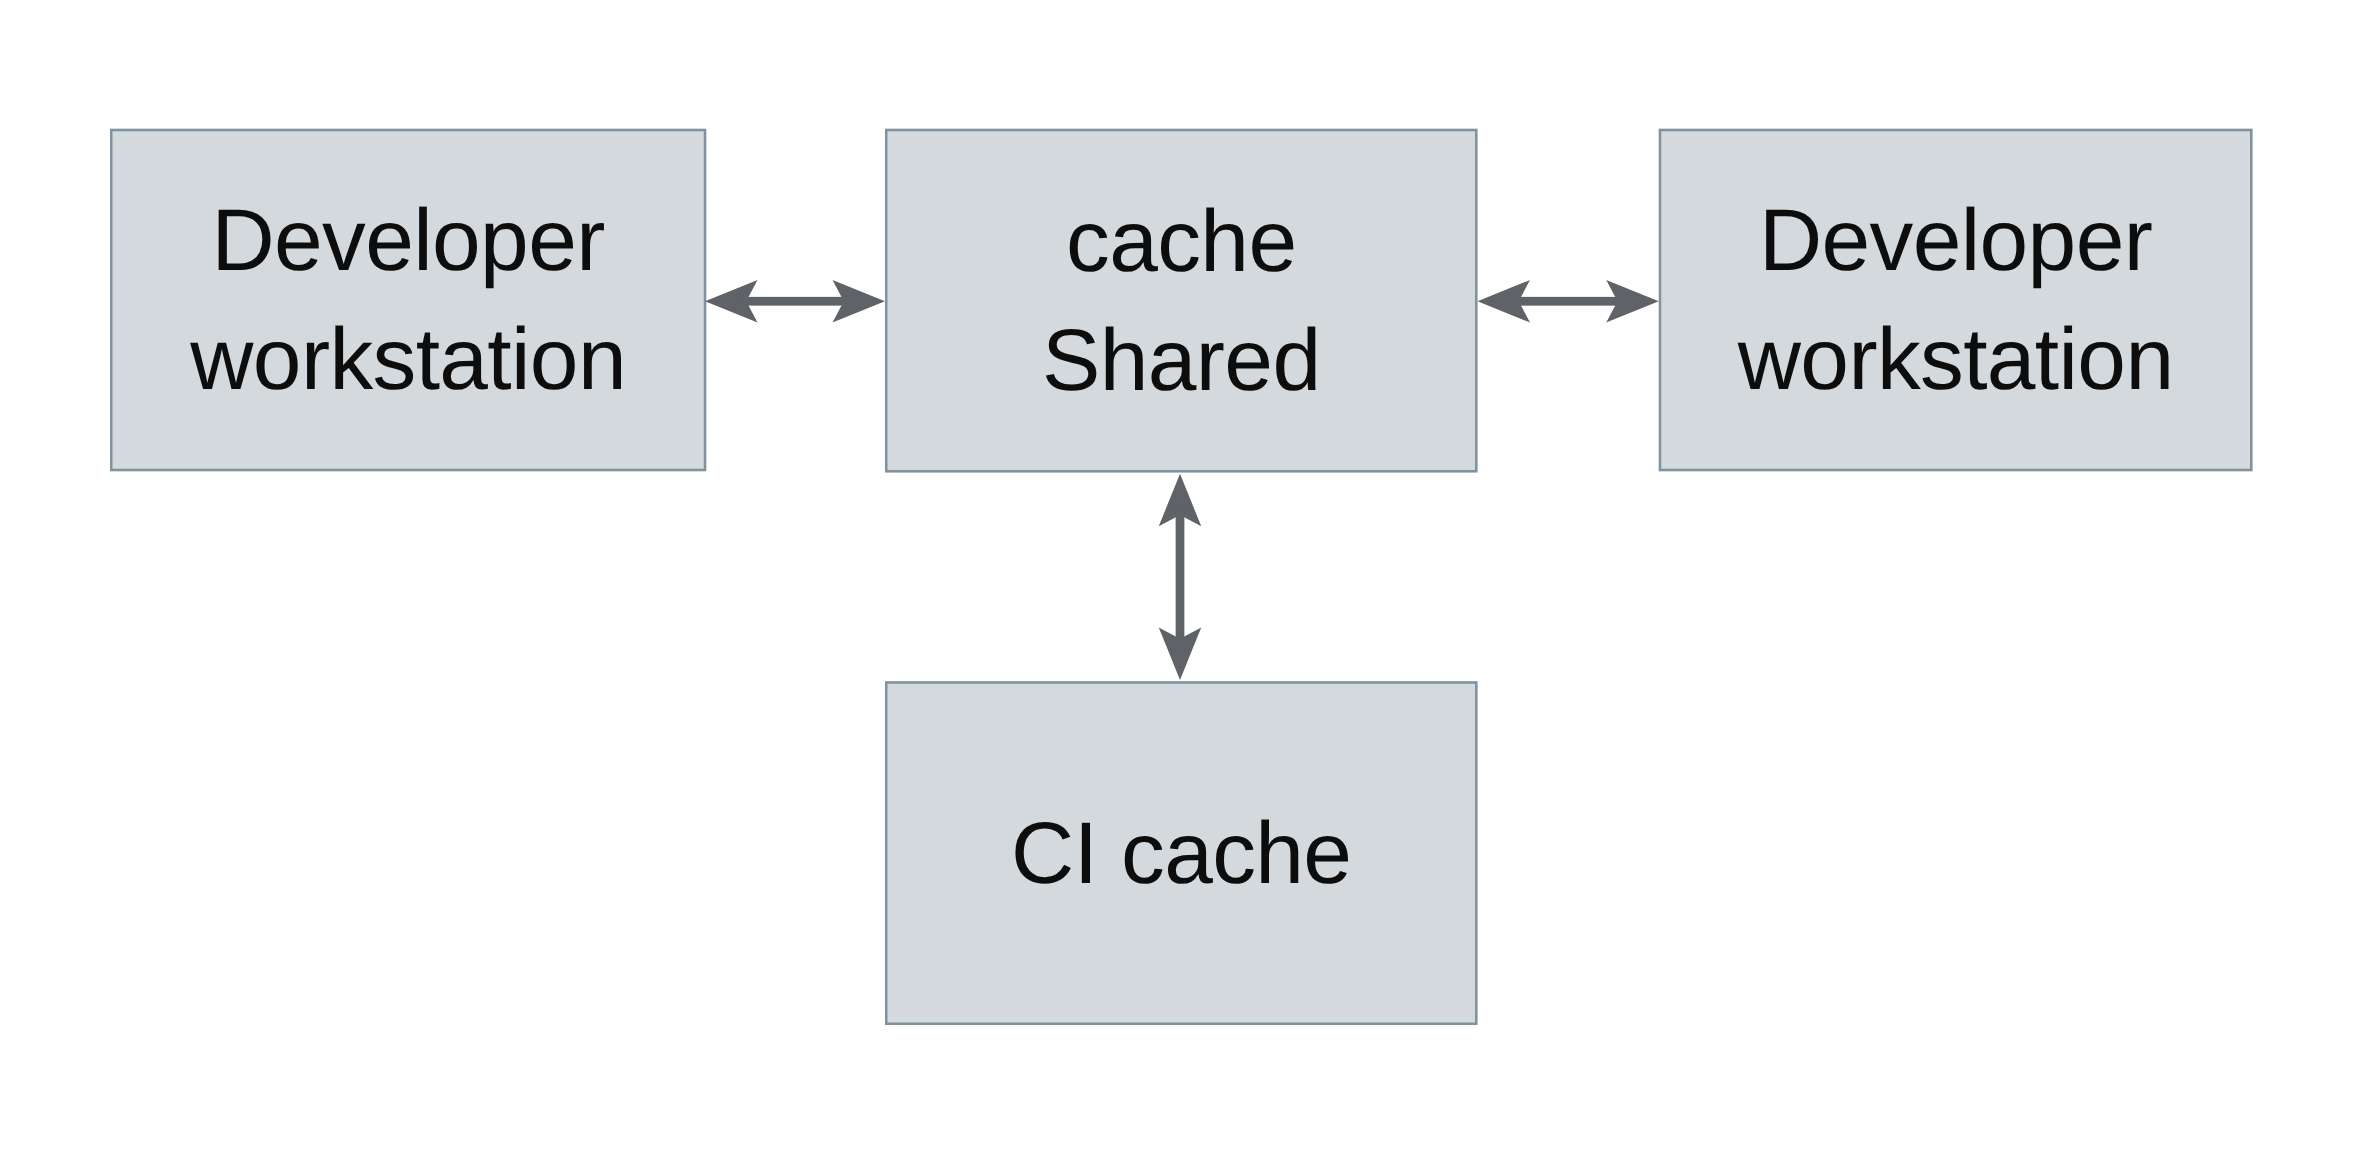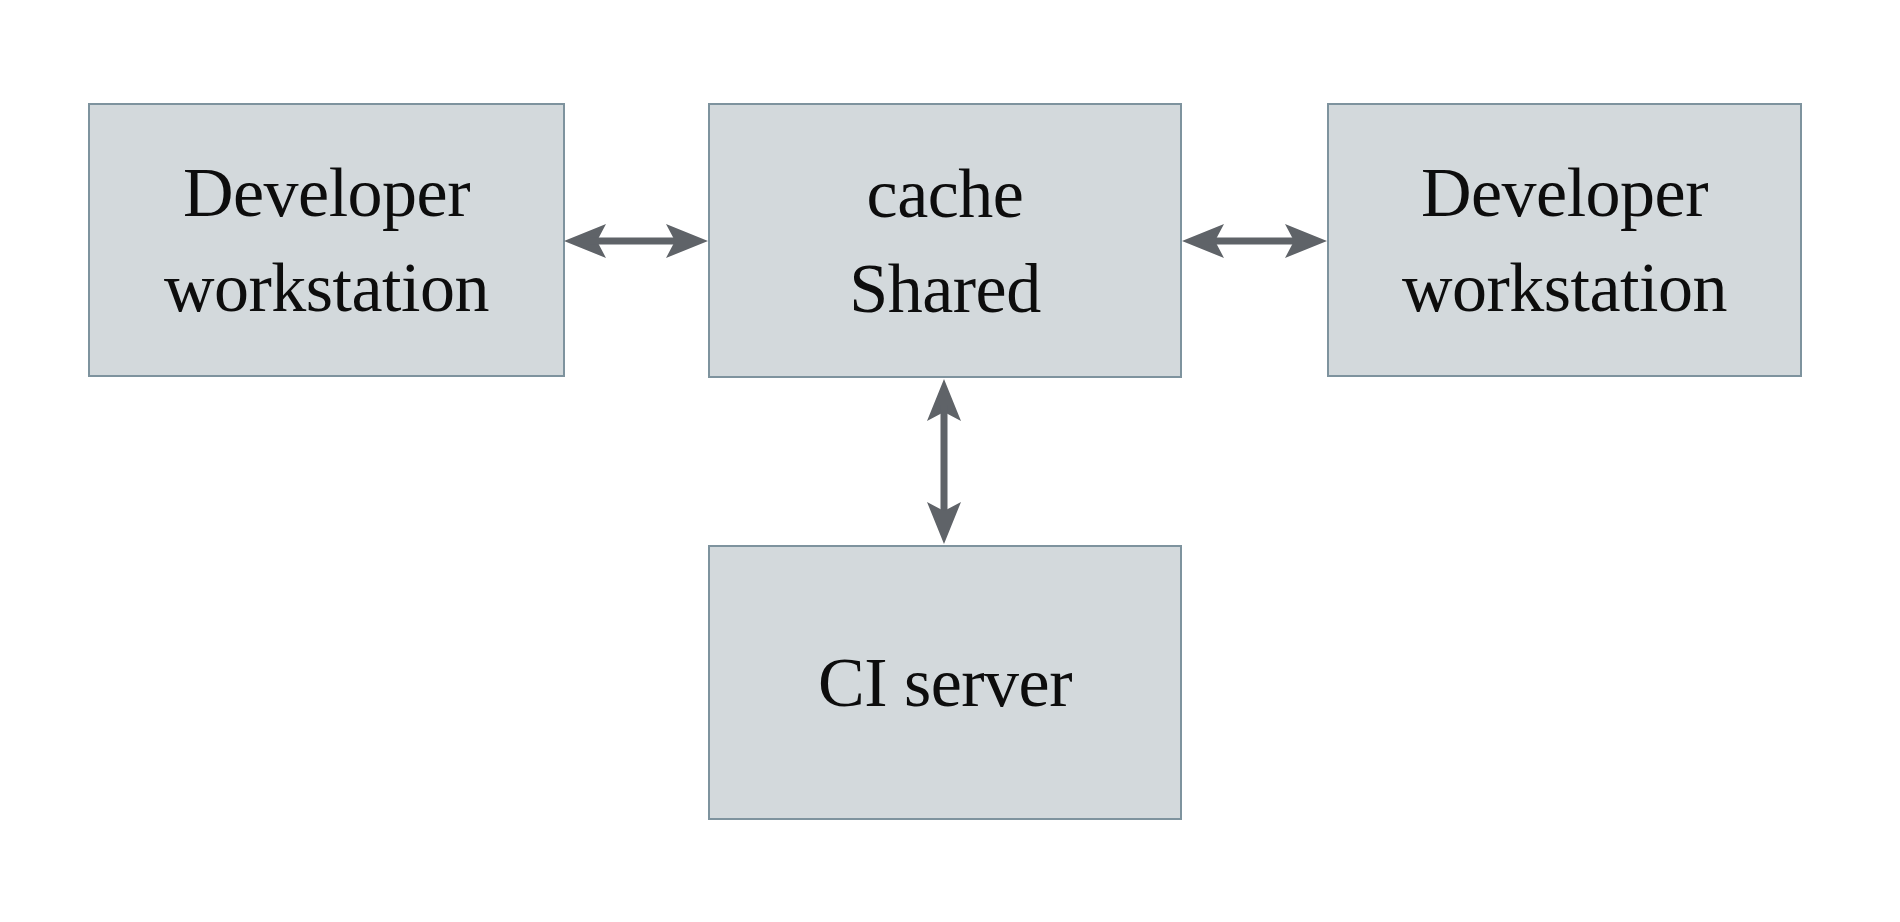--- a/index.html
+++ b/index.html
@@ -9,21 +9,21 @@
     --arrow: #5f6368;
     --text: #0d0d0d;
   }
   * { margin: 0; padding: 0; box-sizing: border-box; }
   html, body { width: 1900px; height: 922px; background: var(--bg); overflow: hidden; }
   .canvas {
     position: relative;
     width: 1900px;
     height: 688px;
     background: var(--bg);
-    font-family: Liberation Serif, serif;
+    font-family: Liberation Sans, sans-serif;
   }
   .node {
     position: absolute;
     background: var(--node-fill);
     border: 2px solid var(--node-border);
     display: flex;
     flex-direction: column;
     align-items: center;
     justify-content: center;
     text-align: center;
@@ -60,21 +60,21 @@
     <div class="line">cache</div>
     <div class="line">Shared</div>
   </div>
 
   <div class="node node-right">
     <div class="line">Developer</div>
     <div class="line">workstation</div>
   </div>
 
   <div class="node node-bottom">
-    <div class="line">CI server</div>
+    <div class="line">CI cache</div>
   </div>
 
   <svg class="arrow arrow-left-cache" viewBox="0 0 144 44" xmlns="http://www.w3.org/2000/svg">
     <polygon points="0,22 42,5 33,22 42,39"></polygon>
     <rect x="26" y="18.5" width="92" height="7"></rect>
     <polygon points="144,22 102,5 111,22 102,39"></polygon>
   </svg>
 
   <svg class="arrow arrow-cache-right" viewBox="0 0 145 44" xmlns="http://www.w3.org/2000/svg">
     <polygon points="0,22 42,5 33,22 42,39"></polygon>

